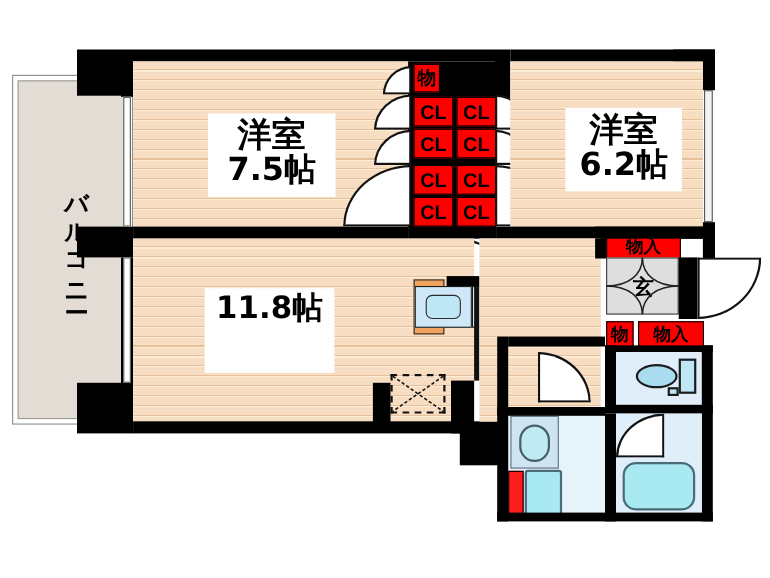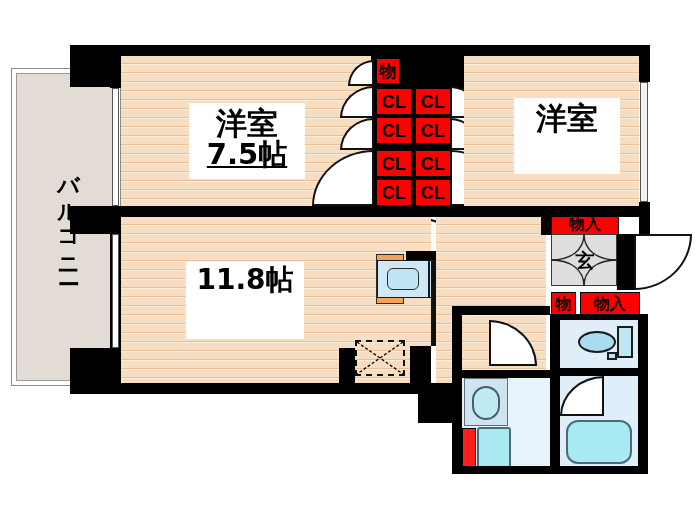--- a/index.html
+++ b/index.html
@@ -100,21 +100,21 @@
   <div class="abs slidedoor" style="left:112px;top:88px;width:7px;height:118px;"></div>
   <div class="abs slidedoor" style="left:112px;top:234px;width:7px;height:114px;"></div>
 
   <div class="abs wall" style="left:639px;top:56px;width:11px;height:26px;"></div>
   <div class="abs win" style="left:640px;top:82px;width:8px;height:120px;"></div>
   <div class="abs wall" style="left:639px;top:202px;width:11px;height:34px;"></div>
 
   <div class="abs wood" style="left:121px;top:56px;width:250px;height:150px;"></div>
   <div class="roomlabel" style="left:189px;top:103px;width:116px;height:72px;padding-top:4px;font-size:31px;">
     <span class="l1 jp">洋室</span>
-    <span class="l2 jp" style="font-size:29px;text-decoration:underline;">7.5帖</span>
+    <span class="l2 jp" style="font-size:29px;">7.5帖</span>
   </div>
 
   <div class="abs wall" style="left:121px;top:206px;width:250px;height:11px;"></div>
 
   <div class="abs wall" style="left:371px;top:56px;width:80px;height:161px;"></div>
 
   <div class="redlabel jp" style="left:376px;top:58px;width:22px;height:24px;font-size:17px;">物</div>
 
   <div class="redlabel cl" style="left:376px;top:88px;width:34px;height:25px;font-size:18px;">CL</div>
   <div class="redlabel cl" style="left:415px;top:88px;width:34px;height:25px;font-size:18px;">CL</div>
@@ -135,20 +135,21 @@
 
   <div class="abs arc arc-tr arc-open" style="left:450px;top:86px;width:32px;height:32px;"></div>
   <div class="abs arc arc-tr arc-open" style="left:450px;top:118px;width:32px;height:32px;"></div>
   <div class="abs arc arc-tr arc-open" style="left:450px;top:150px;width:58px;height:56px;"></div>
 
   <div class="abs arc arc-tr arc-open" style="left:418px;top:217px;width:46px;height:44px;"></div>
 
   <div class="abs wood" style="left:464px;top:56px;width:175px;height:161px;"></div>
   <div class="roomlabel" style="left:514px;top:98px;width:106px;height:72px;padding-top:4px;font-size:31px;">
     <span class="l1 jp">洋室</span>
+    <span class="l2 jp" style="font-size:29px;">6.2帖</span>
   </div>
 
   <div class="abs wall" style="left:451px;top:206px;width:188px;height:11px;"></div>
 
   <div class="abs wood" style="left:121px;top:217px;width:310px;height:166px;"></div>
   <div class="roomlabel" style="left:186px;top:262px;width:118px;height:74px;padding-top:3px;font-size:33px;">
     <span class="l2 jp" style="font-size:28px;">11.8帖</span>
   </div>
 
   <div class="fx counter" style="left:376px;top:254px;width:28px;height:50px;"></div>

